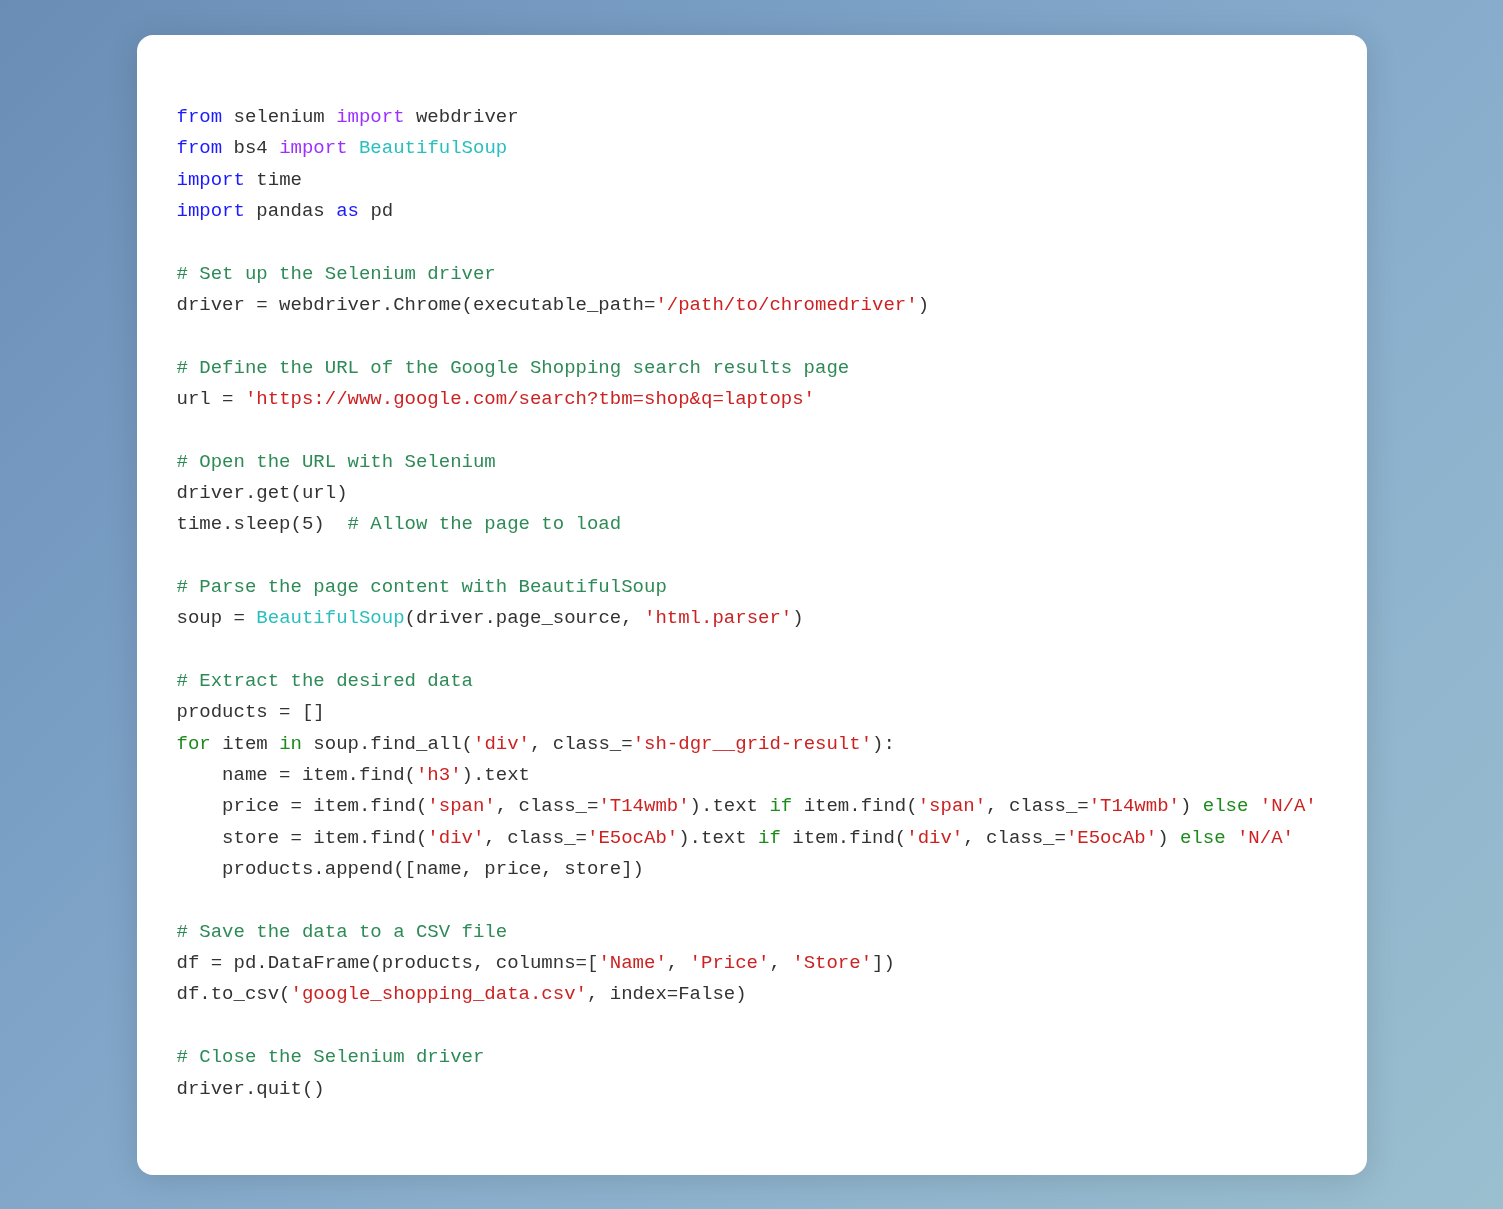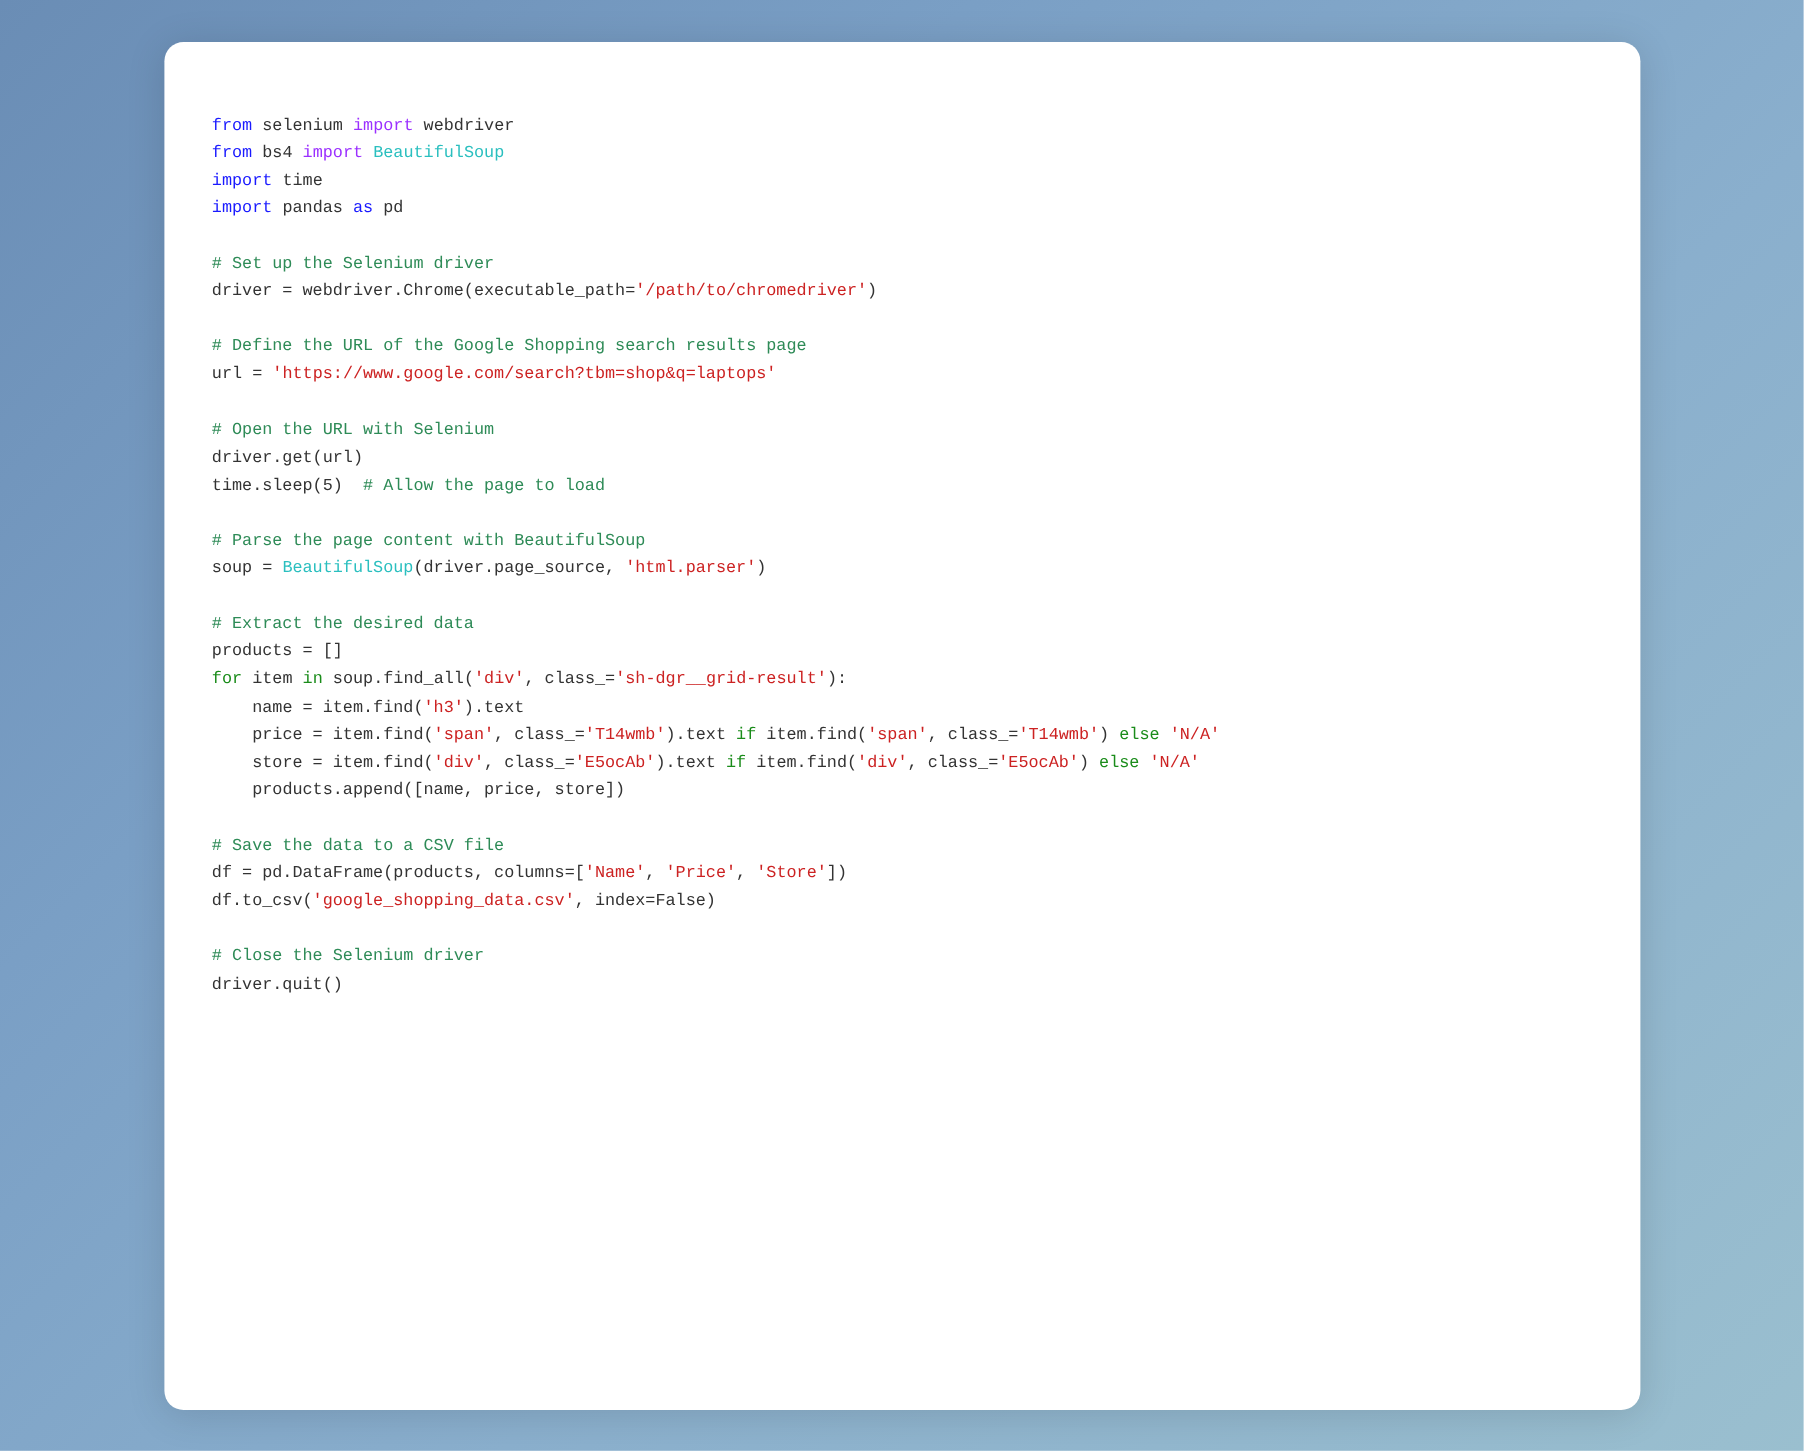--- a/index.html
+++ b/index.html
@@ -24,21 +24,21 @@
       border-radius: 16px;
       padding: 36px 40px;
       width: 1230px;
       min-height: 1140px;
       box-shadow: 0 4px 32px rgba(0,0,0,0.13);
       overflow: auto;
     }
 
     .code-block {
       font-family: 'Courier New', Courier, monospace;
-      font-size: 14px;
+      font-size: 19px;
       line-height: 1.65;
       white-space: pre;
     }
 
     .kw-blue    { color: #1a1aff; }   
     .kw-purple  { color: #9b30ff; }   
     .kw-teal    { color: #2abfbf; }   
     .str-red    { color: #cc2222; }   
     .comment    { color: #2e8b57; }   
     .plain      { color: #333333; }   

